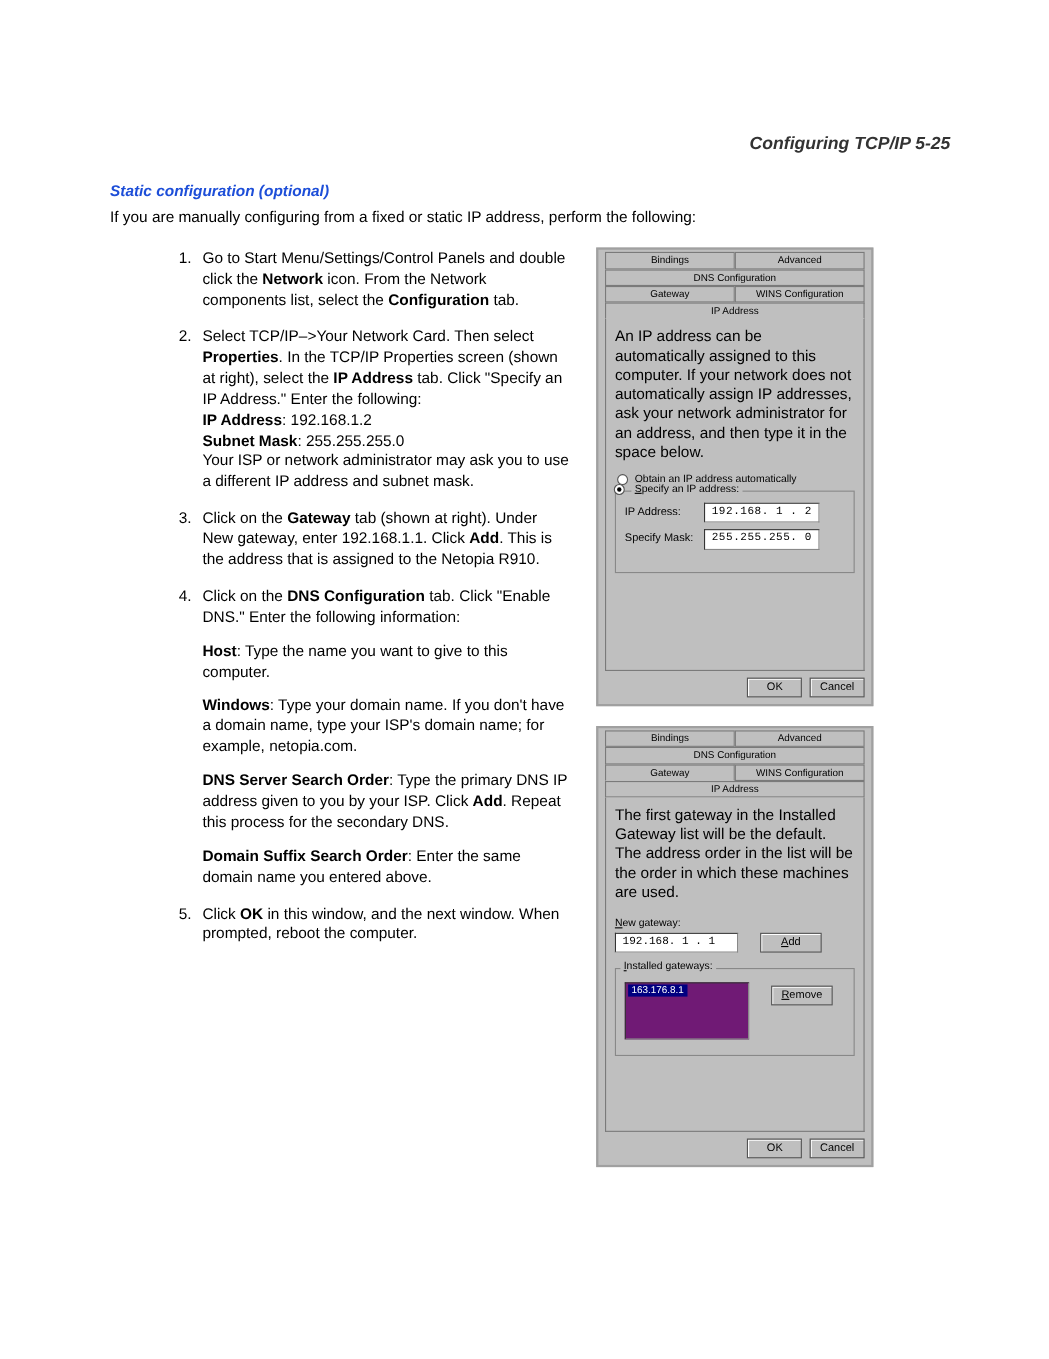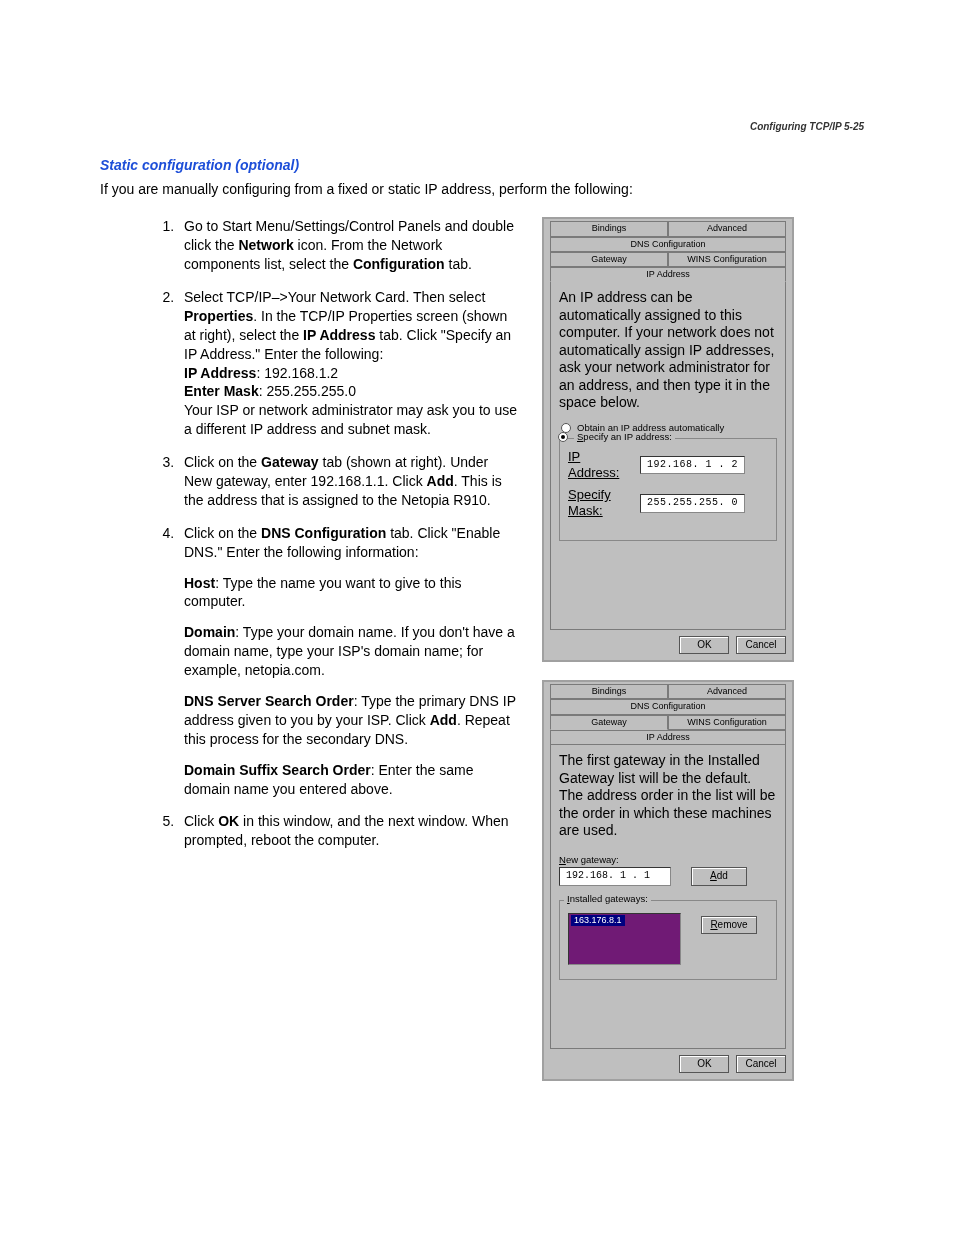--- a/index.html
+++ b/index.html
@@ -15,21 +15,21 @@
     width: 954px;
     height: 1235px;
     position: relative;
     padding: 120px 90px 40px 100px;
   }
   .header {
     text-align: right;
     font-style: italic;
     font-weight: bold;
     color: #333;
-    font-size: 10px;
+    font-size: 16px;
     margin-bottom: 22px;
   }
   .subhead {
     font-style: italic;
     font-weight: bold;
     color: #1d4ed8;
     font-size: 14px;
     margin-bottom: 6px;
   }
   .intro { margin-bottom: 18px; }
@@ -97,21 +97,21 @@
     border: 1px solid #888;
     padding: 10px 8px 14px 8px;
     margin-top: 2px;
   }
   .group-title {
     position: relative; top: -18px; left: -4px;
     background: #bfbfbf; display: inline-block; padding: 0 3px; font-size: 9.5px;
   }
   .group-inner { margin-top: -10px; }
   .field { display: flex; align-items: center; gap: 8px; margin: 6px 0; }
-  .flabel { width: 64px; text-align: left; font-size: 13px; text-decoration: underline; }
+  .flabel { width: 64px; text-align: left; font-size: 10px; }
   .ipbox {
     background: #fff; border: 1px inset #888;
     padding: 2px 6px; font-family: "Courier New", monospace;
     font-size: 10px; letter-spacing: .5px; width: 105px; text-align: center;
   }
   .btnrow { text-align: right; margin-top: 6px; }
   .btn {
     display: inline-block;
     border: 1px solid #555;
     background: #bfbfbf;
@@ -154,36 +154,36 @@
     <div class="leftcol">
       <ol class="steps">
 
         <li>
           <span>Go to Start Menu/Settings/Control Panels and double click the </span><span class="b">Network</span><span> icon. From the Network components list, select the </span><span class="b">Configuration</span><span> tab.</span>
         </li>
 
         <li>
           <span>Select TCP/IP–&gt;Your Network Card. Then select </span><span class="b">Properties</span><span>. In the TCP/IP Properties screen (shown at right), select the </span><span class="b">IP Address</span><span> tab. Click "Specify an IP Address." Enter the following:</span><br>
           <span class="b">IP Address</span><span>: 192.168.1.2</span><br>
-          <span class="b">Enter Mask</span><span>: 255.255.255.0</span><br>
+          <span class="b">Subnet Mask</span><span>: 255.255.255.0</span><br>
           <span>Your ISP or network administrator may ask you to use a different IP address and subnet mask.</span>
         </li>
 
         <li>
           <span>Click on the </span><span class="b">Gateway</span><span> tab (shown at right). Under New gateway, enter 192.168.1.1. Click </span><span class="b">Add</span><span>. This is the address that is assigned to the Netopia R910.</span>
         </li>
 
         <li>
           <span>Click on the </span><span class="b">DNS Configuration</span><span> tab. Click "Enable DNS." Enter the following information:</span>
 
           <div class="indent">
             <span class="b">Host</span><span>: Type the name you want to give to this computer.</span>
           </div>
           <div class="indent">
-            <span class="b">Domain</span><span>: Type your domain name. If you don't have a domain name, type your ISP's domain name; for example, netopia.com.</span>
+            <span class="b">Windows</span><span>: Type your domain name. If you don't have a domain name, type your ISP's domain name; for example, netopia.com.</span>
           </div>
           <div class="indent">
             <span class="b">DNS Server Search Order</span><span>: Type the primary DNS IP address given to you by your ISP. Click </span><span class="b">Add</span><span>. Repeat this process for the secondary DNS.</span>
           </div>
           <div class="indent">
             <span class="b">Domain Suffix Search Order</span><span>: Enter the same domain name you entered above.</span>
           </div>
         </li>
 
         <li>

